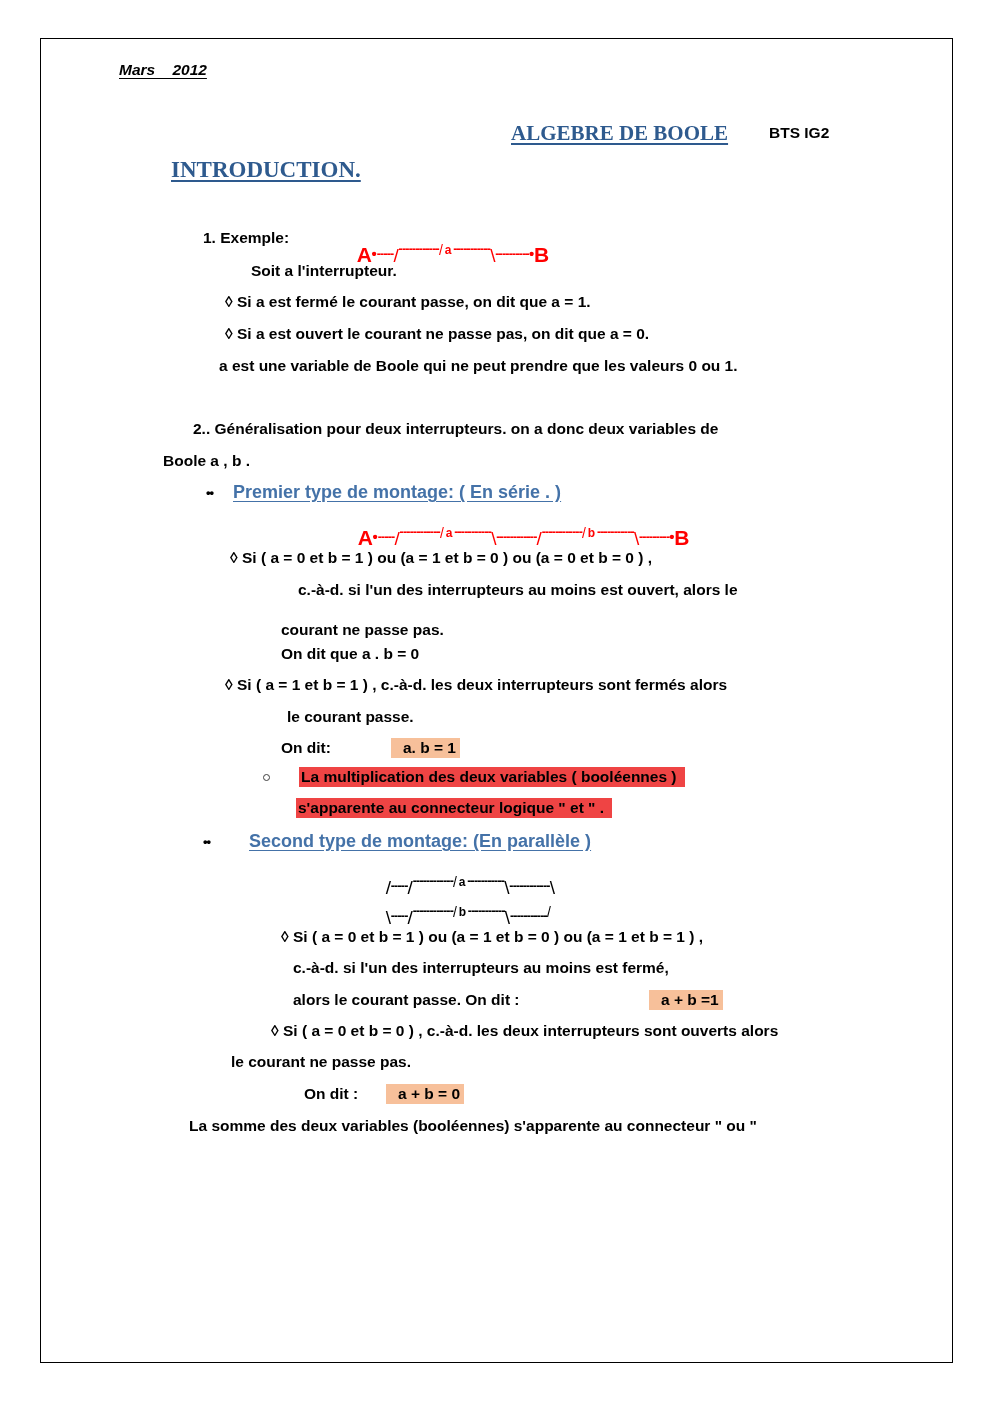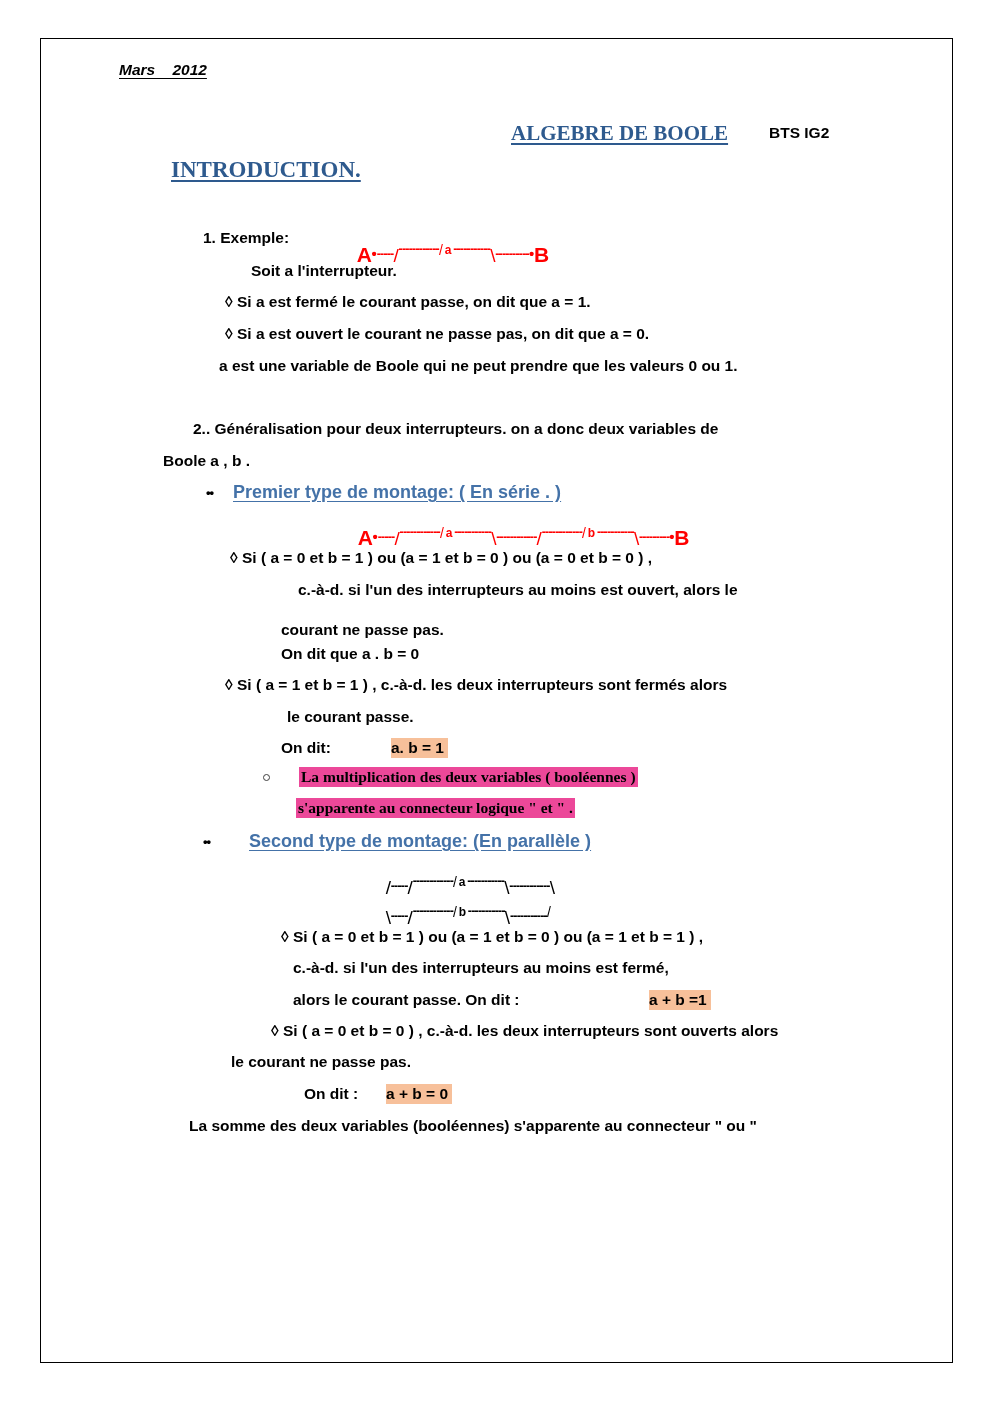--- a/index.html
+++ b/index.html
@@ -168,26 +168,25 @@
     width: 7px;
     height: 7px;
     border: 1.2px solid #3f3f3f;
     border-radius: 50%;
     box-sizing: border-box;
   }
 
   
   .hl-orange {
     background: #F7C09A;
-    padding: 1px 4px 2px 0;
+    padding: 1px 4px 2px 12px;
   }
   .hl-green {
-    background: #ec4899;
-    padding: 1px 2px 2px 2px;
-    font-family: Liberation Serif, serif;
+    background: #ef4444;
+    padding: 1px 8px 2px 2px;
   }
 </style>
 </head>
 <body>
 
 <div class="page-frame">
   <div class="content">
 
     <div class="date-line">Mars    2012</div>
 

